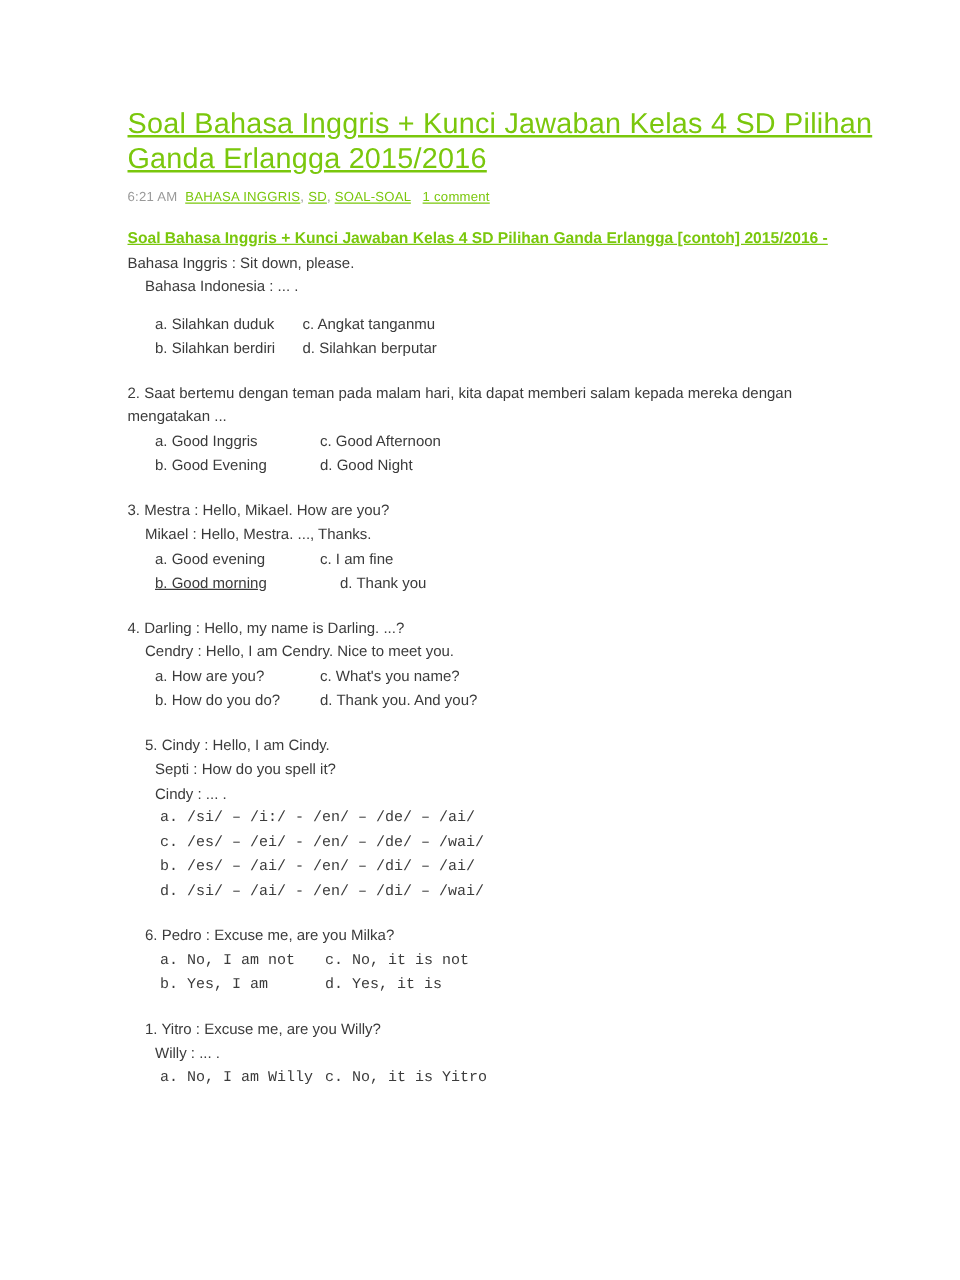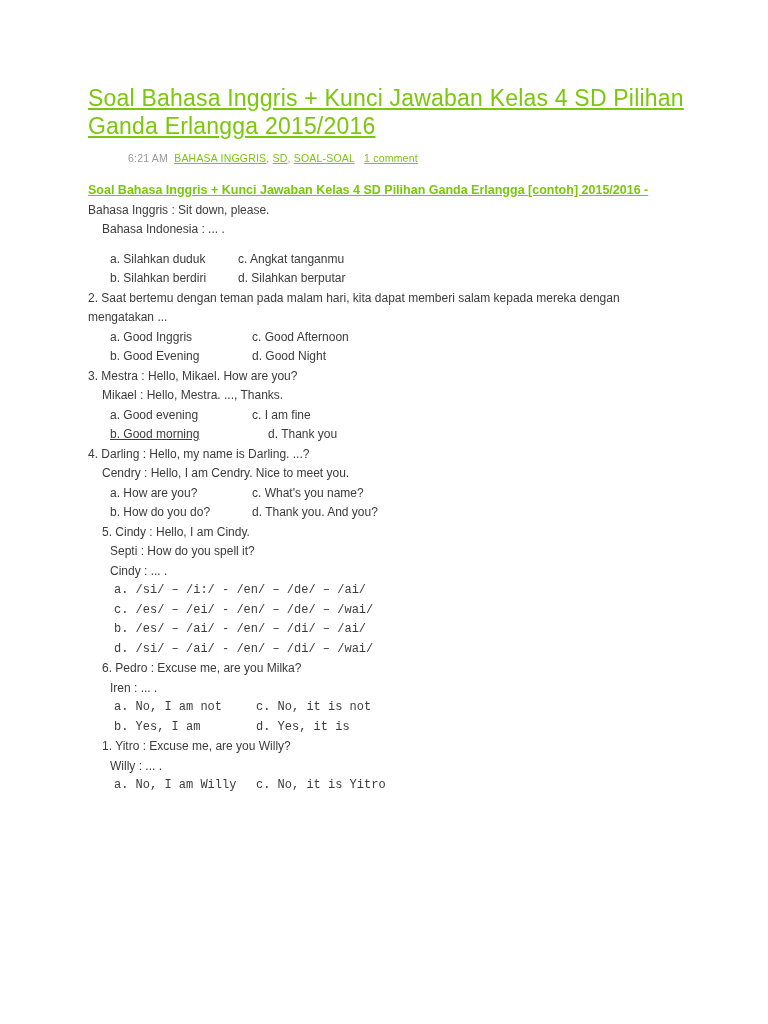--- a/index.html
+++ b/index.html
@@ -10,39 +10,38 @@
   body {
     width: 768px;
     height: 1024px;
     font-family: "Liberation Sans", sans-serif;
     color: #333333;
     position: relative;
     overflow: hidden;
   }
   .page {
     position: absolute;
-    left: 88px;
+    left: 102px;
     top: 84px;
     width: 600px;
   }
   .post-title {
     font-size: 23px;
     line-height: 28px;
     color: #7ac70c;
     font-weight: normal;
     text-decoration: underline;
     margin: 0 0 12px 0;
     letter-spacing: 0.2px;
   }
   .meta {
     font-size: 10.5px;
     color: #999999;
     margin-bottom: 16px;
     letter-spacing: 0.2px;
-    margin-left: 40px;
   }
   .meta a {
     color: #7ac70c;
     text-decoration: underline;
   }
   .meta .sep {
     color: #999999;
   }
   .lead {
     font-size: 12.5px;
@@ -51,33 +50,33 @@
     text-decoration: underline;
     line-height: 20px;
     margin-bottom: 2px;
   }
   .body-text {
     font-size: 12px;
     line-height: 19.5px;
     color: #3b3b3b;
   }
   .q-block {
+    margin-top: 16px;
   }
   .q-first {
     margin-top: 0;
   }
   .q-line {
     margin: 0;
   }
   .indent-1 { padding-left: 14px; }
   .indent-2 { padding-left: 22px; }
   .indent-3 { padding-left: 26px; font-family: Liberation Mono, monospace; }
   .opt-row {
     display: flex;
-    gap: 10px;
   }
   .opt-row .opt-a { width: 132px; flex: none; }
   .opt-row .opt-a-wide { width: 148px; flex: none; text-decoration: underline; }
   .opt-row .opt-a-narrow { width: 118px; flex: none; }
   .gap-sm { height: 10px; }
   .inline-first { display: inline; }
 </style>
 </head>
 <body>
 
@@ -152,21 +151,20 @@
       <div class="q-line indent-2">Septi : How do you spell it?</div>
       <div class="q-line indent-2">Cindy : ... .</div>
       <div class="q-line indent-3">a. /si/ – /i:/ - /en/ – /de/ – /ai/</div>
       <div class="q-line indent-3">c. /es/ – /ei/ - /en/ – /de/ – /wai/</div>
       <div class="q-line indent-3">b. /es/ – /ai/ - /en/ – /di/ – /ai/</div>
       <div class="q-line indent-3">d. /si/ – /ai/ - /en/ – /di/ – /wai/</div>
     </div>
 
     <div class="q-block">
       <div class="q-line indent-1">6. Pedro : Excuse me, are you Milka?</div>
-      <div class="q-line indent-2">Iren     : ... .</div>
       <div class="opt-row indent-3">
         <span class="opt-a">a. No, I am not</span>
         <span>c. No, it is not</span>
       </div>
       <div class="opt-row indent-3">
         <span class="opt-a">b. Yes, I am</span>
         <span>d. Yes, it is</span>
       </div>
     </div>
 

